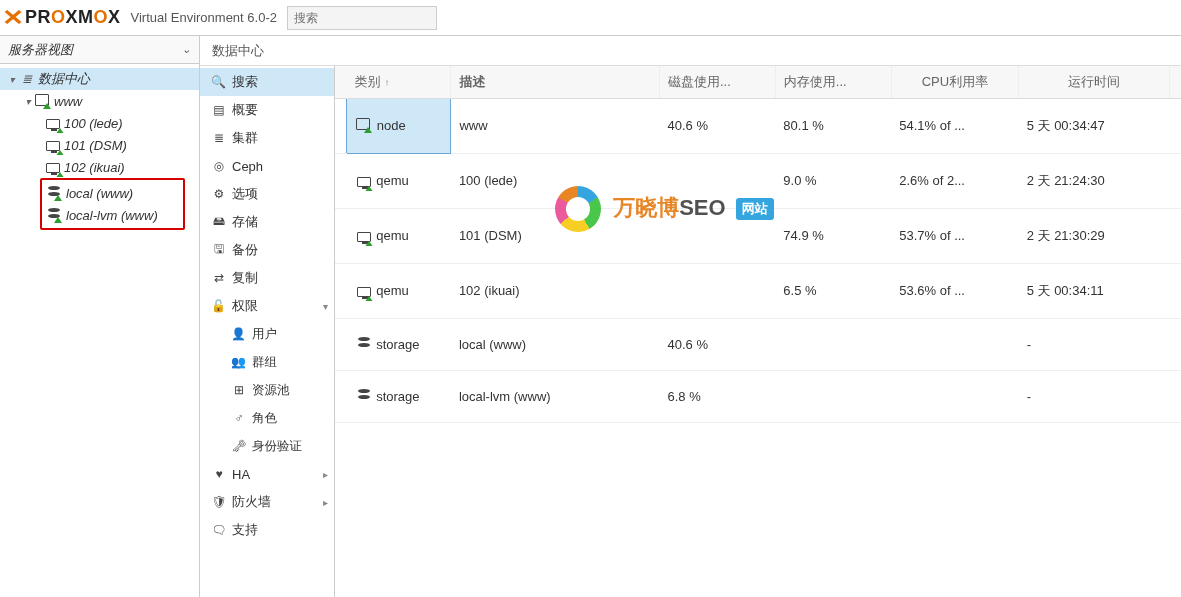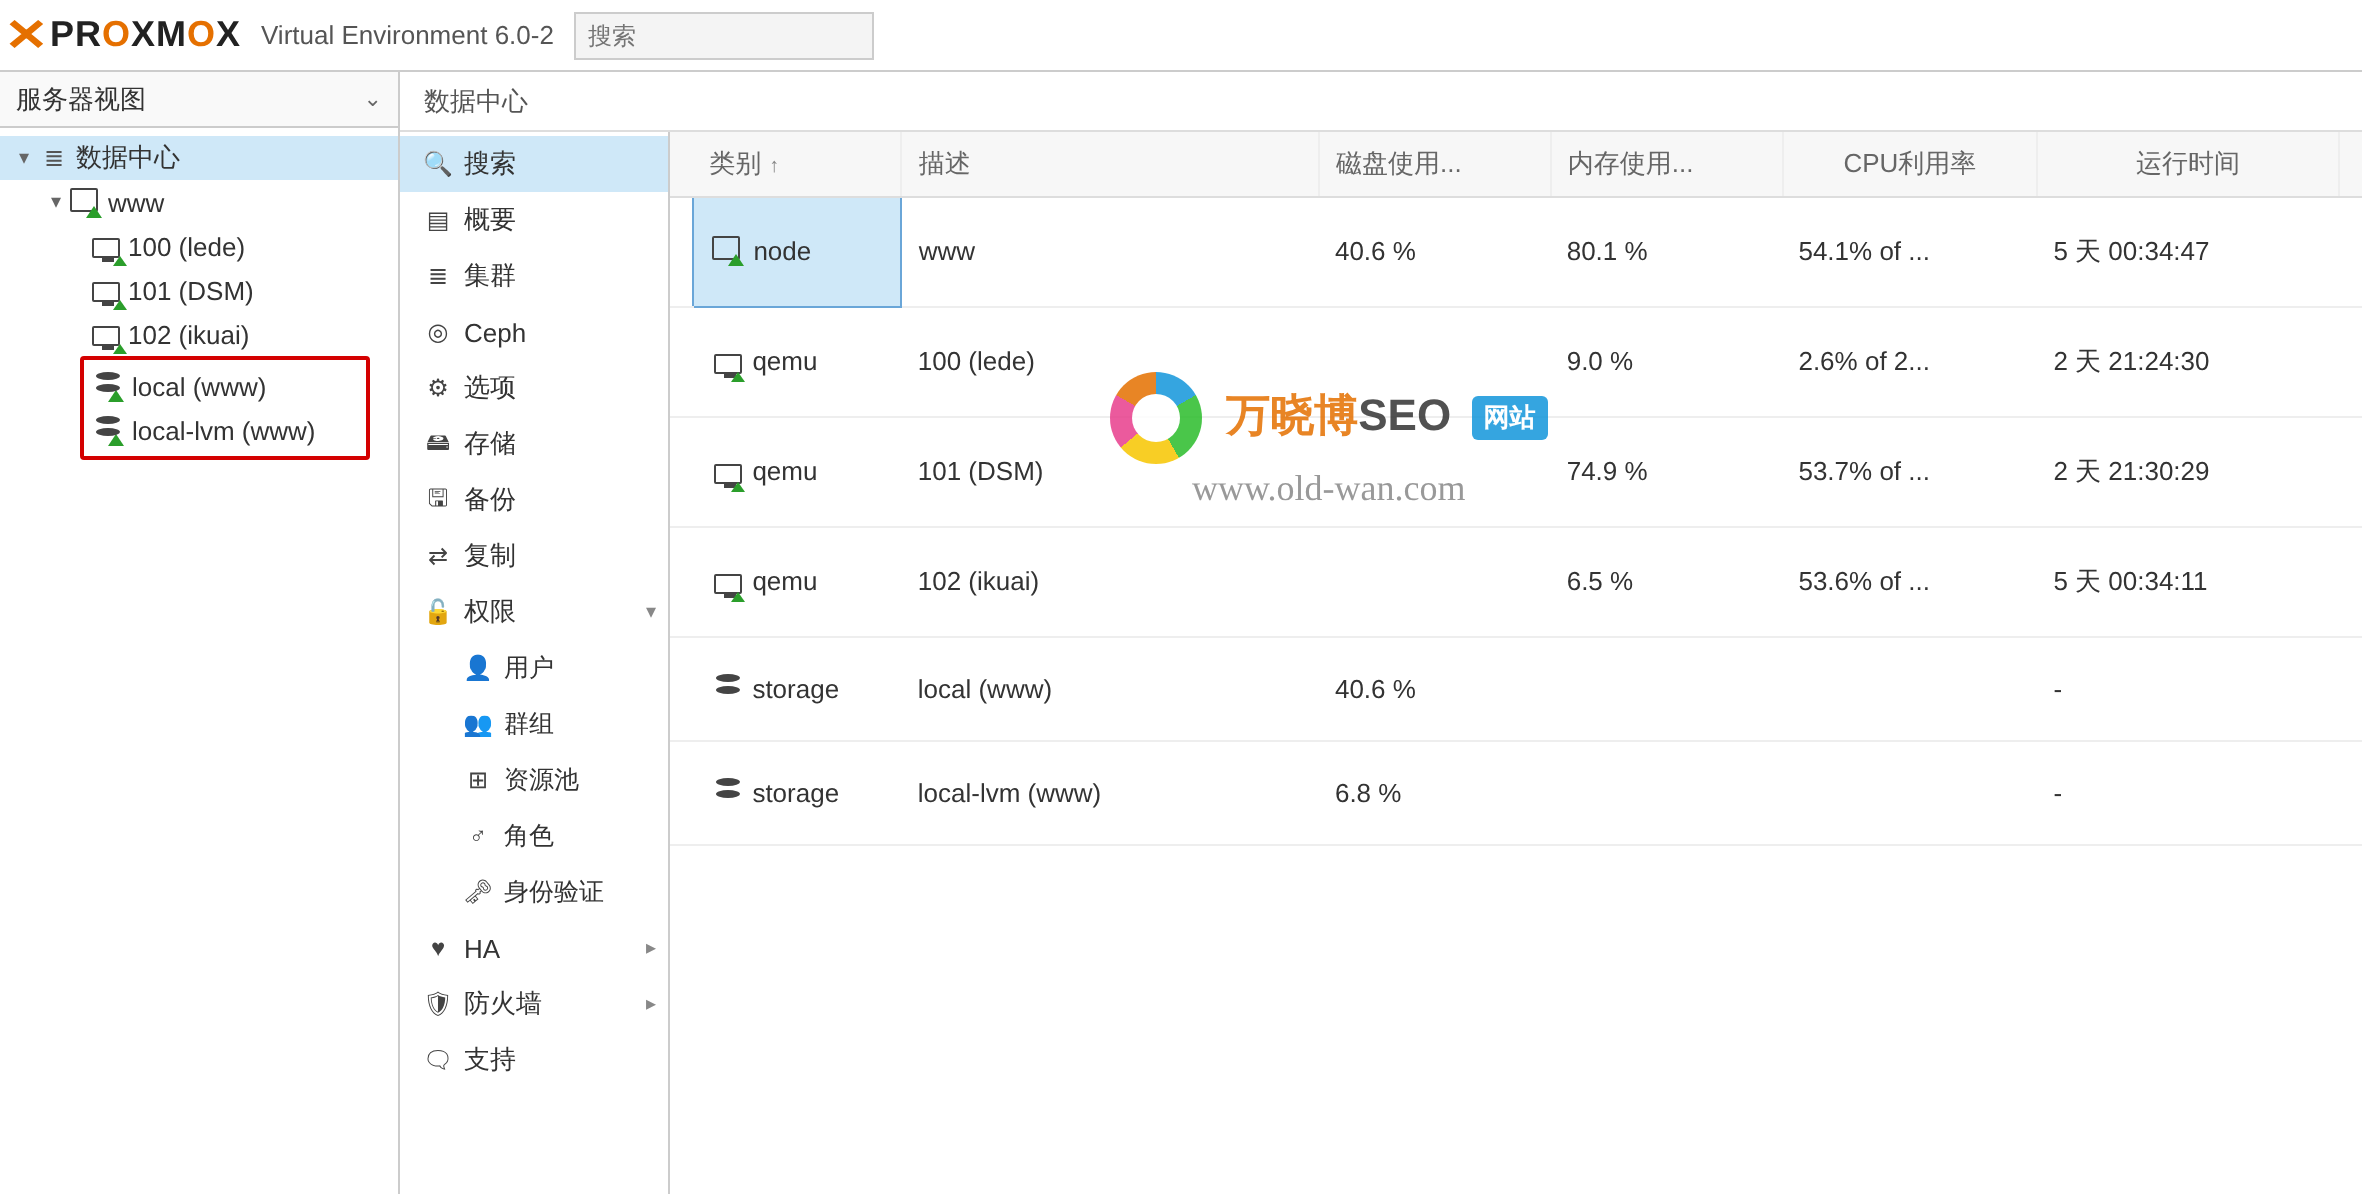--- a/index.html
+++ b/index.html
@@ -10,21 +10,21 @@
 .logo { display: flex; align-items: center; font-weight: 700; font-size: 18px; letter-spacing: 0.5px; color: #222; }
 .logo-x { color: #e57000; font-size: 22px; font-weight: 900; margin-right: 2px; transform: scaleX(1.2); }
 .logo .ox { color: #e57000; }
 .ve-label { font-size: 13px; font-weight: 400; color: #555; margin-left: 10px; }
 .search-top { margin-left: 10px; height: 24px; width: 150px; border: 1px solid #ccc; background: #f4f4f4; padding: 2px 6px; font-size: 12px; color: #888; }
 
 
 .main { display: flex; height: calc(597px - 36px); }
 
 
-.leftpanel { width: 200px; border-right: 1px solid #ccc; display: flex; flex-direction: column; }
+.leftpanel { width: 200px; border-right: 1px solid #ccc; display: flex; flex-direction: column; font-style: italic; }
 .view-select { height: 28px; border-bottom: 1px solid #ccc; display: flex; align-items: center; padding: 0 8px; background: #f9f9f9; position: relative; }
 .view-select .chev { position: absolute; right: 8px; color: #666; font-size: 11px; }
 .tree { flex: 1; padding: 4px 0; overflow: auto; }
 .tree-row { display: flex; align-items: center; height: 22px; padding-left: 6px; cursor: pointer; white-space: nowrap; }
 .tree-row.selected { background: #cfe8f8; }
 .tree-row .tog { width: 12px; font-size: 10px; color: #666; text-align: center; }
 .tree-row .ticon { width: 18px; text-align: center; font-size: 12px; color: #555; position: relative; }
 .tree-row .tlabel { padding-left: 2px; }
 .indent1 { padding-left: 22px; }
 .indent2 { padding-left: 44px; }
@@ -214,21 +214,21 @@
             <span class="nlabel">支持</span>
           </div>
         </div>
 
       <div class="gridwrap">
         <table class="grid">
           <thead>
             <tr id="gridhead">
                 <th class="col-blank"></th>
                 <th style="width: 90px;">类别<span class="sort">↑</span></th>
-                <th style="width: 180px;">描述</th>
+                <th style="width: 180px; font-weight: bold;">描述</th>
                 <th style="width: 100px;">磁盘使用...</th>
                 <th style="width: 100px;">内存使用...</th>
                 <th style="width: 110px; text-align: center;">CPU利用率</th>
                 <th style="width: 130px; text-align: center;">运行时间</th>
                 <th class="col-blank" style="border-right: none;"></th>
               </tr>
           </thead>
           <tbody id="gridbody">
               <tr class="sel">
                 <td class="col-blank"></td>
@@ -291,18 +291,17 @@
     <td class="col-blank"></td>
               </tr>
             </tbody>
         </table>
         <div class="watermark">
           <div class="l1">
             <span class="wm-circle"></span>
             <span class="a">万晓博</span><span class="b">SEO</span>
             <span class="badge">网站</span>
           </div>
-          <div class="l2">www.old-wan.com</div>
         </div>
       </div>
     </div>
   </div>
 </div>
 
 </body></html>

